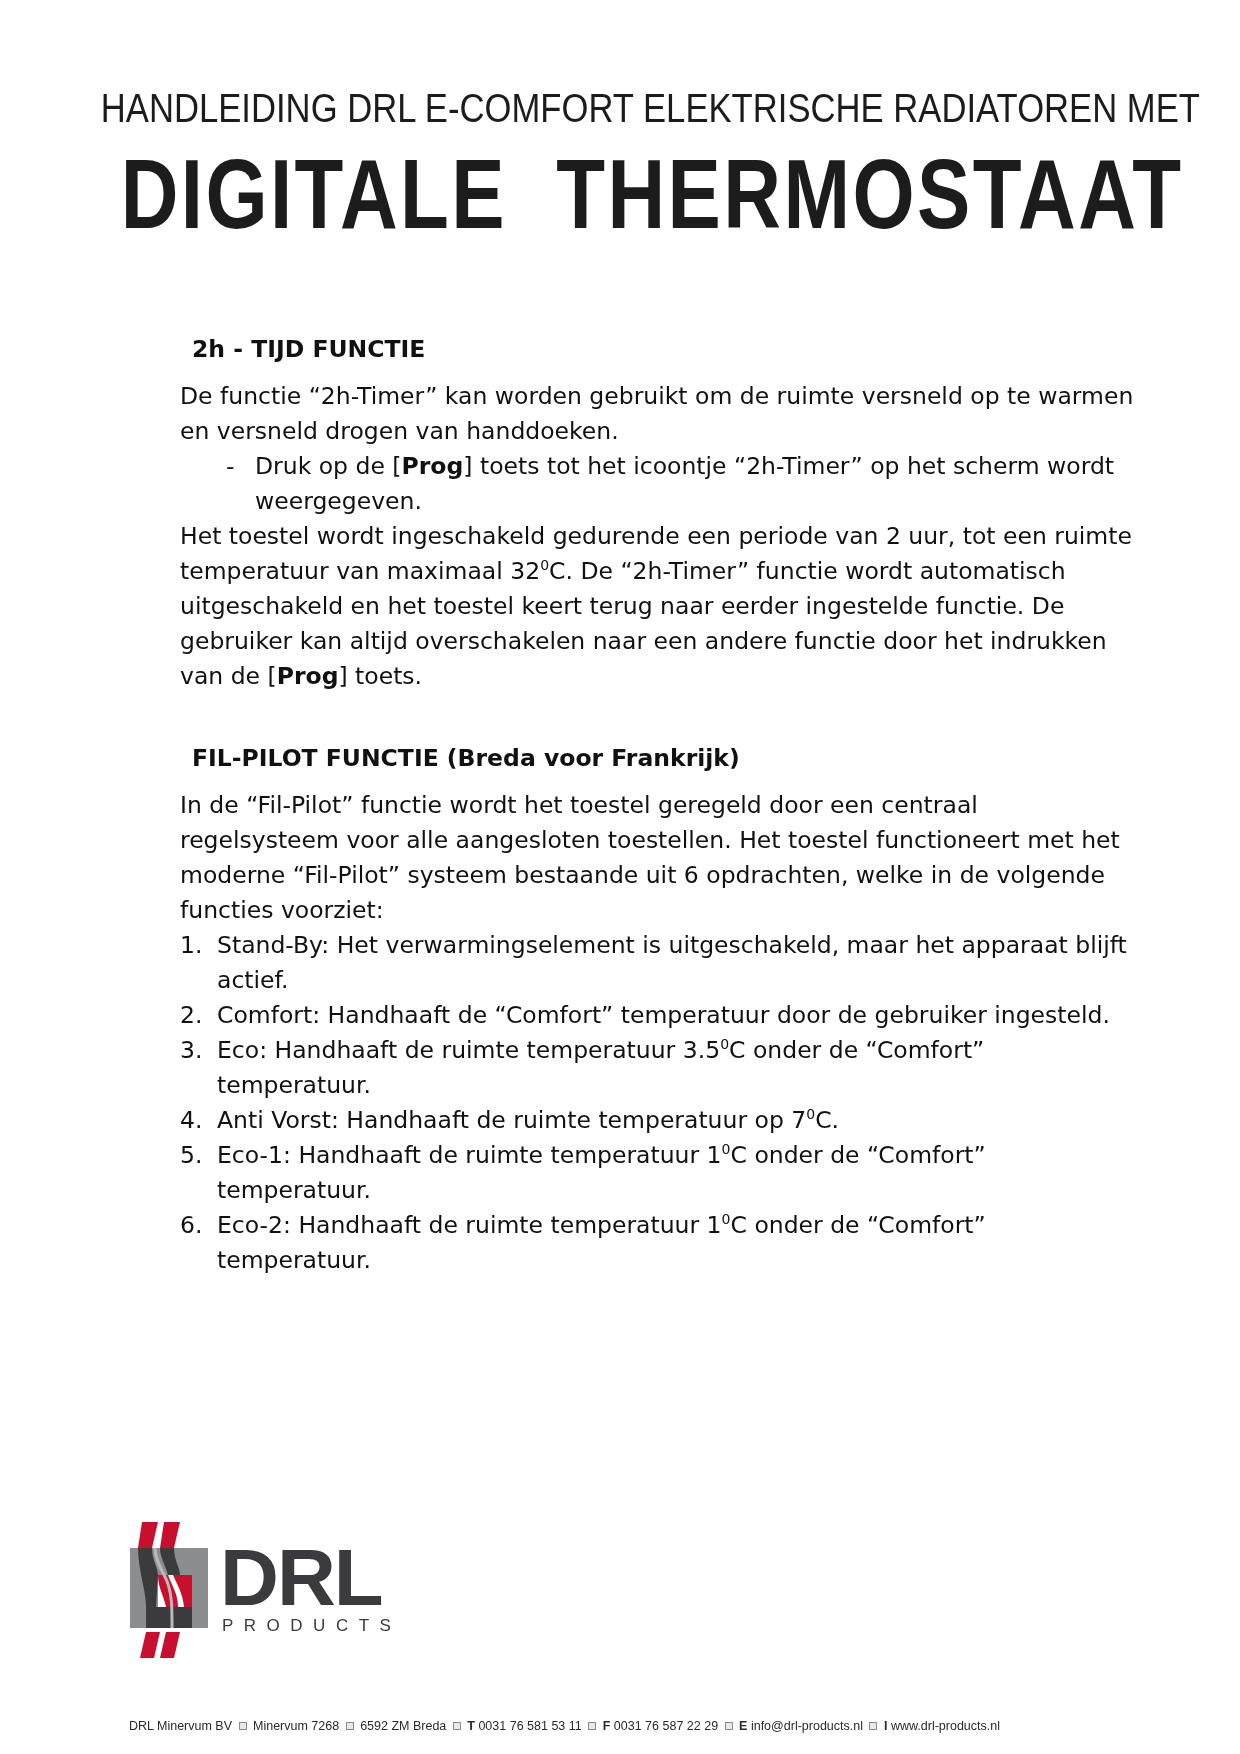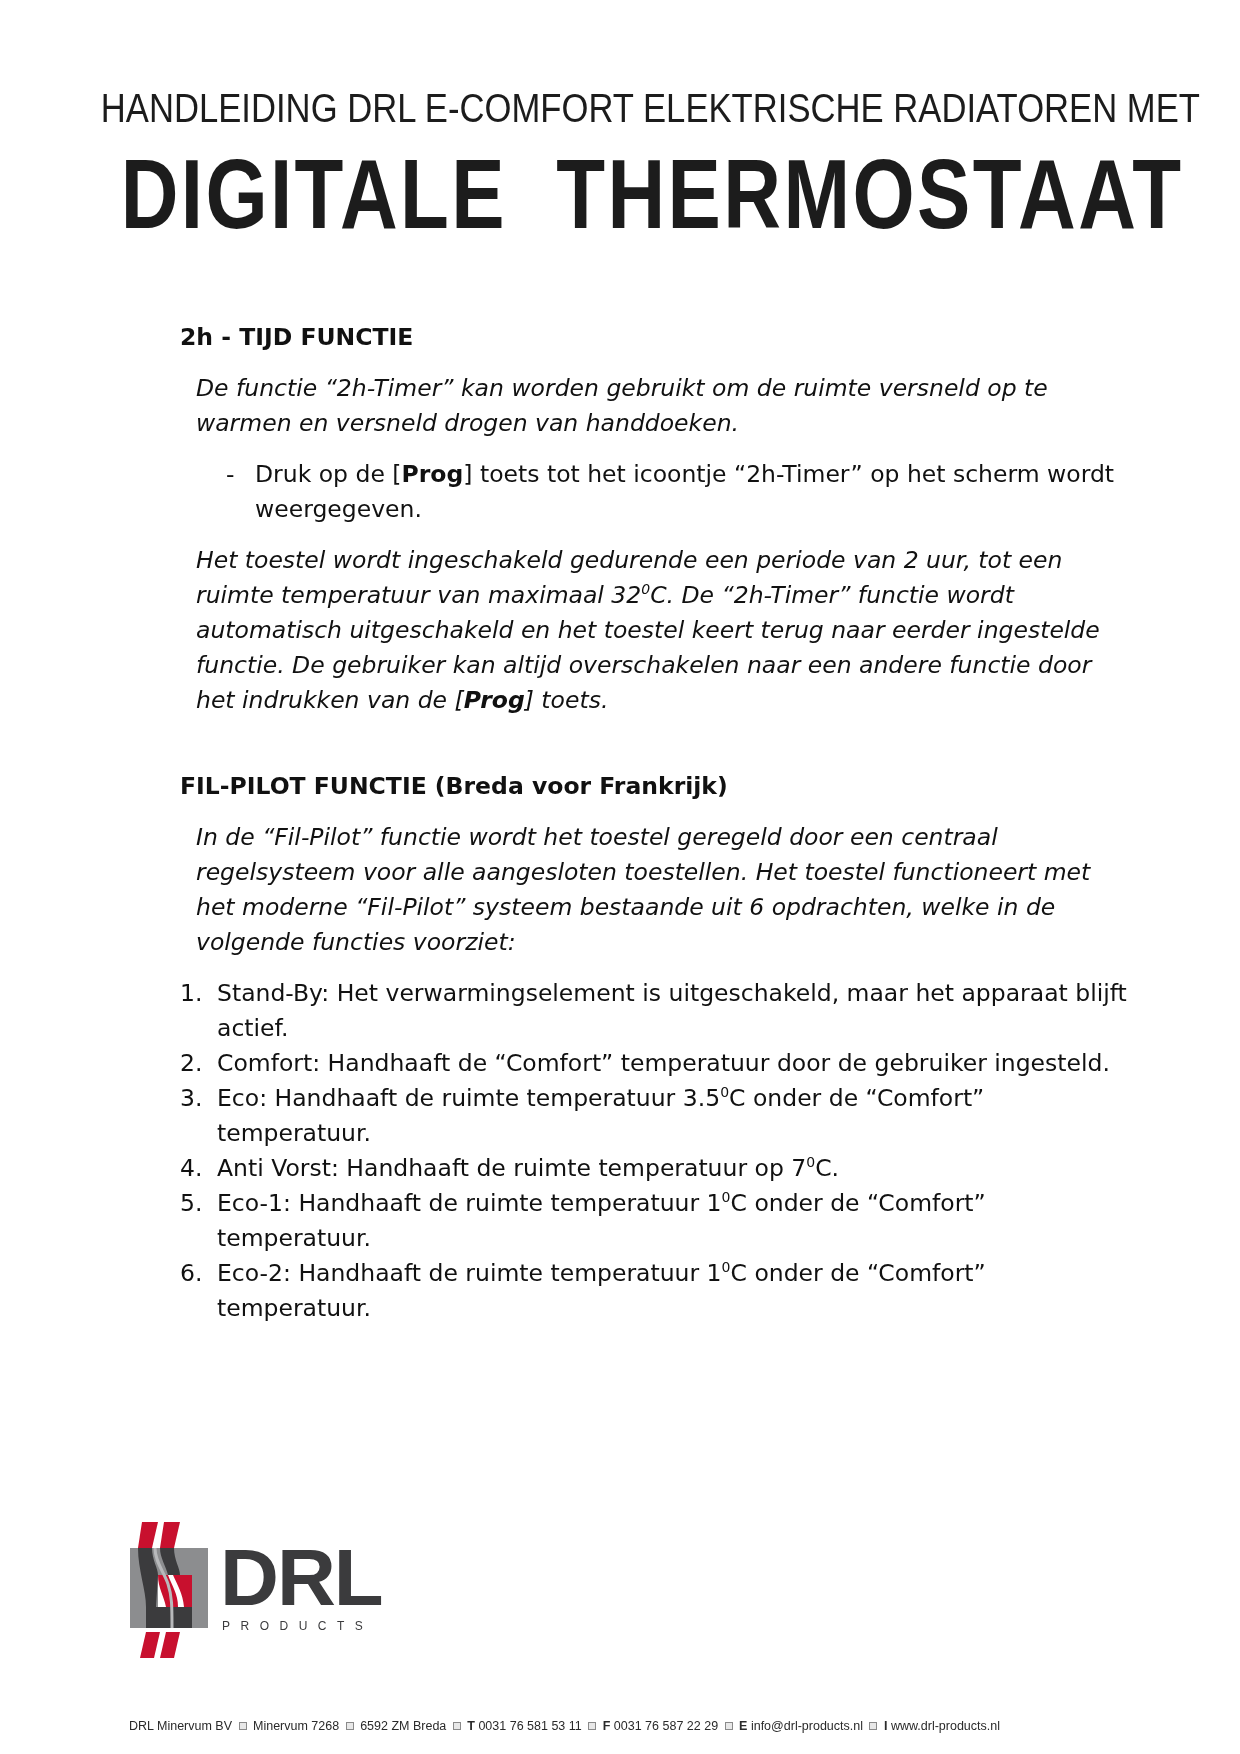--- a/index.html
+++ b/index.html
@@ -51,25 +51,24 @@
     left: 180px;
     top: 320px;
     width: 960px;
     font-family: "DejaVu Sans", sans-serif;
     font-size: 23.5px;
     line-height: 35px;
     color: #111111;
   }
   .section-heading {
     font-weight: bold;
-    margin: 0;
+    margin: 12px;
   }
   p.para {
-    margin: 16px;
-    font-style: italic;
+    margin: 0;
   }
   .dash-item {
     position: relative;
     padding-left: 75px;
     margin: 0;
   }
   .dash-item .dash {
     position: absolute;
     left: 46px;
     top: 0;
@@ -126,21 +125,21 @@
     color: #3b3b3d;
     letter-spacing: -2px;
     transform: scaleX(1.02);
     transform-origin: left top;
   }
   .logo-products {
     position: absolute;
     left: 94px;
     top: 98px;
     font-family: "Liberation Sans", sans-serif;
-    font-size: 12px;
+    font-size: 17px;
     line-height: 16px;
     color: #3b3b3d;
     letter-spacing: 10.5px;
   }
 
   
   .footer {
     position: absolute;
     left: 129px;
     top: 1718px;

